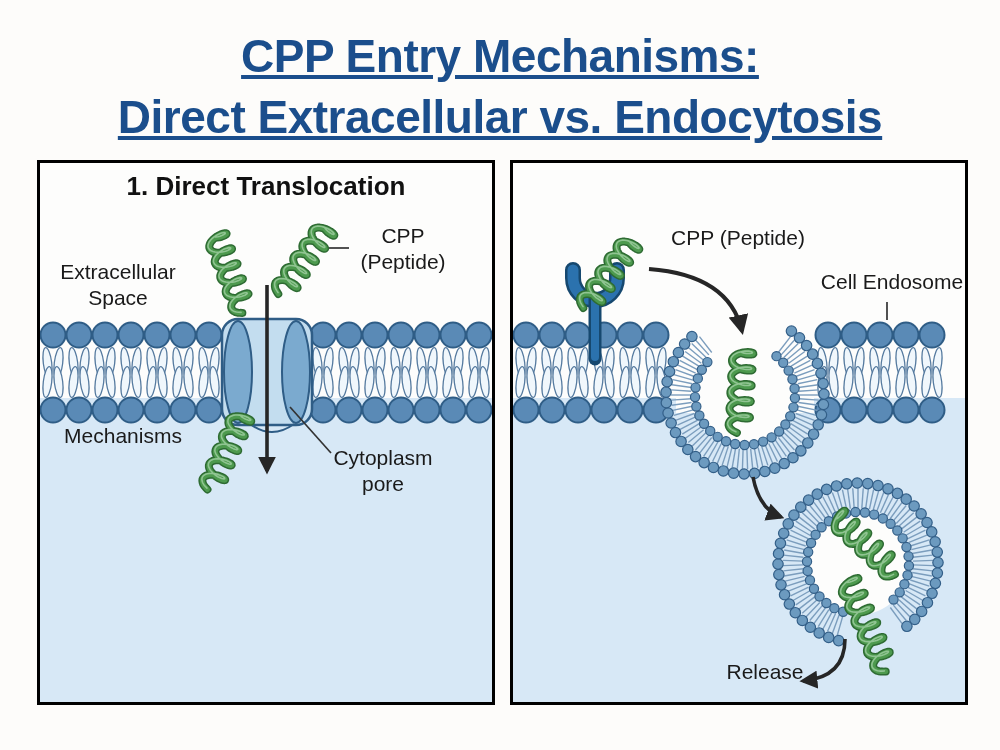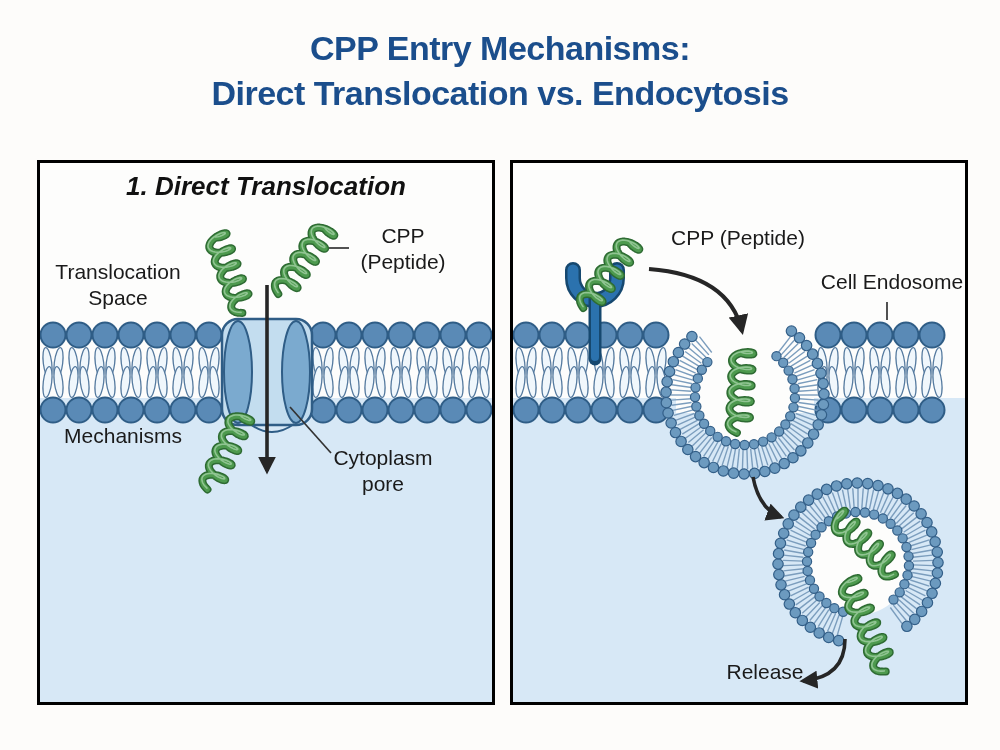--- a/index.html
+++ b/index.html
@@ -1,35 +1,35 @@
 <!DOCTYPE html>
 <html><head>
 <meta charset="utf-8">
 <style>
   html,body{margin:0;padding:0;background:#ffffff;}
   .page{position:relative;width:1000px;height:750px;background:#fdfcfa;overflow:hidden;
         font-family:"Liberation Sans",sans-serif;outline:1px solid #e6e3de;}
-  h1{margin:0;padding-top:26px;text-align:center;font-size:34px;line-height:1.32;
-     font-weight:bold;color:#1b4e8c;letter-spacing:-0.5px;}
+  h1{margin:0;padding-top:26px;text-align:center;font-size:46px;line-height:1.32;
+     font-weight:bold;color:#1b4e8c;letter-spacing:-0.5px;text-decoration:underline;}
   .panel{position:absolute;top:160px;width:458px;height:545px;border:3px solid #000;
          background:#fdfdfc;box-sizing:border-box;}
   .panel.left{left:37px;}
   .panel.right{left:510px;}
   .panel h2{position:absolute;top:8px;left:0;width:100%;margin:0;text-align:center;
-            font-size:26px;font-weight:bold;color:#111;z-index:3;font-style:italic;}
+            font-size:26px;font-weight:bold;color:#111;z-index:3;}
   .panel svg{position:absolute;left:0;top:0;z-index:1;}
   .lbl{position:absolute;z-index:2;font-size:21px;line-height:1.25;color:#1a1a1a;text-align:center;}
 </style>
 </head>
 <body>
 
 <div class="page">
 
   <h1><span>CPP Entry Mechanisms:</span><br>
-      <span>Direct Translocation vs. Endocytosis</span></h1>
+      <span>Direct Extracellular vs. Endocytosis</span></h1>
 
   <section class="panel left">
     <h2>1. Direct Translocation</h2>
     <svg id="svg-left" width="452" height="539" viewBox="0 0 452 539">
         <defs>
           <marker id="ahL" viewBox="0 0 10 10" refX="8" refY="5" markerWidth="5" markerHeight="5" orient="auto-start-reverse">
             <path d="M0,0 L10,5 L0,10 z" fill="#262626"></path>
           </marker>
         </defs>
         <rect x="0" y="235" width="452" height="304" fill="#d7e8f6"></rect>
@@ -147,21 +147,21 @@
           <path d="M0.0,-35.5L2.3,-35.0L4.5,-34.8L6.4,-34.8L8.1,-34.9L9.4,-35.2L10.2,-35.5L10.5,-35.9L10.3,-36.4L9.6,-36.7L8.5,-37.0L6.9,-37.2L5.0,-37.2L2.9,-37.0L0.6,-36.6L-1.7,-36.0L-3.9,-35.2L-5.9,-34.2L-7.7,-33.0L-9.0,-31.6L-10.0,-30.2L-10.5,-28.7L-10.4,-27.1L-9.9,-25.6L-8.9,-24.1L-7.4,-22.8L-5.6,-21.6L-3.5,-20.6L-1.3,-19.8L1.0,-19.3L3.3,-18.9L5.4,-18.8L7.2,-18.8L8.7,-19.0L9.8,-19.3L10.4,-19.7L10.5,-20.1L10.1,-20.5L9.2,-20.9L7.9,-21.1L6.1,-21.2L4.1,-21.2L1.9,-20.9L-0.4,-20.4L-2.7,-19.7L-4.8,-18.8L-6.7,-17.7L-8.3,-16.4L-9.5,-15.0L-10.3,-13.5L-10.5,-12.0L-10.2,-10.4L-9.5,-8.9L-8.3,-7.5L-6.7,-6.3L-4.7,-5.2L-2.6,-4.3L-0.3,-3.6L2.0,-3.1L4.2,-2.8L6.2,-2.8L7.9,-2.9L9.2,-3.1L10.1,-3.5L10.5,-3.9L10.4,-4.3L9.7,-4.7L8.6,-5.0L7.1,-5.2L5.3,-5.2L3.2,-5.1L0.9,-4.7L-1.4,-4.1L-3.6,-3.3L-5.7,-2.3L-7.5,-1.1L-8.9,0.2L-9.9,1.6L-10.4,3.2L-10.4,4.7L-10.0,6.2L-9.0,7.7L-7.6,9.0L-5.8,10.2L-3.8,11.3L-1.6,12.1L0.7,12.7L3.0,13.1L5.1,13.2L7.0,13.2L8.5,13.0L9.7,12.7L10.3,12.3L10.5,11.9L10.1,11.5L9.3,11.1L8.0,10.9L6.4,10.8L4.4,10.8L2.2,11.1L-0.1,11.5L-2.4,12.2L-4.6,13.1L-6.5,14.2L-8.2,15.4L-9.4,16.8L-10.2,18.3L-10.5,19.8L-10.3,21.4L-9.6,22.9L-8.4,24.3L-6.9,25.6L-5.0,26.7L-2.8,27.6L-0.6,28.4L1.7,28.9L4.0,29.2L6.0,29.2L7.7,29.2L9.1,28.9L10.0,28.6L10.5,28.2L10.4,27.7L9.8,27.3L8.8,27.0L7.3,26.8L5.5,26.8L3.4,26.9L1.2,27.2L-1.1,27.8L-3.4,28.6L-5.4,29.5L-7.3,30.7L-8.8,32.0L-9.8,33.5L-10.4,35.0L-10.5,36.5L-10.0,38.1L-9.1,39.5L-7.8,40.9L-6.1,42.1L-4.0,43.1L-1.8,44.0" fill="none" stroke="#2e6b33" stroke-width="8" stroke-linecap="round" stroke-linejoin="round"></path>
           <path d="M0.0,-35.5L2.3,-35.0L4.5,-34.8L6.4,-34.8L8.1,-34.9L9.4,-35.2L10.2,-35.5L10.5,-35.9L10.3,-36.4L9.6,-36.7L8.5,-37.0L6.9,-37.2L5.0,-37.2L2.9,-37.0L0.6,-36.6L-1.7,-36.0L-3.9,-35.2L-5.9,-34.2L-7.7,-33.0L-9.0,-31.6L-10.0,-30.2L-10.5,-28.7L-10.4,-27.1L-9.9,-25.6L-8.9,-24.1L-7.4,-22.8L-5.6,-21.6L-3.5,-20.6L-1.3,-19.8L1.0,-19.3L3.3,-18.9L5.4,-18.8L7.2,-18.8L8.7,-19.0L9.8,-19.3L10.4,-19.7L10.5,-20.1L10.1,-20.5L9.2,-20.9L7.9,-21.1L6.1,-21.2L4.1,-21.2L1.9,-20.9L-0.4,-20.4L-2.7,-19.7L-4.8,-18.8L-6.7,-17.7L-8.3,-16.4L-9.5,-15.0L-10.3,-13.5L-10.5,-12.0L-10.2,-10.4L-9.5,-8.9L-8.3,-7.5L-6.7,-6.3L-4.7,-5.2L-2.6,-4.3L-0.3,-3.6L2.0,-3.1L4.2,-2.8L6.2,-2.8L7.9,-2.9L9.2,-3.1L10.1,-3.5L10.5,-3.9L10.4,-4.3L9.7,-4.7L8.6,-5.0L7.1,-5.2L5.3,-5.2L3.2,-5.1L0.9,-4.7L-1.4,-4.1L-3.6,-3.3L-5.7,-2.3L-7.5,-1.1L-8.9,0.2L-9.9,1.6L-10.4,3.2L-10.4,4.7L-10.0,6.2L-9.0,7.7L-7.6,9.0L-5.8,10.2L-3.8,11.3L-1.6,12.1L0.7,12.7L3.0,13.1L5.1,13.2L7.0,13.2L8.5,13.0L9.7,12.7L10.3,12.3L10.5,11.9L10.1,11.5L9.3,11.1L8.0,10.9L6.4,10.8L4.4,10.8L2.2,11.1L-0.1,11.5L-2.4,12.2L-4.6,13.1L-6.5,14.2L-8.2,15.4L-9.4,16.8L-10.2,18.3L-10.5,19.8L-10.3,21.4L-9.6,22.9L-8.4,24.3L-6.9,25.6L-5.0,26.7L-2.8,27.6L-0.6,28.4L1.7,28.9L4.0,29.2L6.0,29.2L7.7,29.2L9.1,28.9L10.0,28.6L10.5,28.2L10.4,27.7L9.8,27.3L8.8,27.0L7.3,26.8L5.5,26.8L3.4,26.9L1.2,27.2L-1.1,27.8L-3.4,28.6L-5.4,29.5L-7.3,30.7L-8.8,32.0L-9.8,33.5L-10.4,35.0L-10.5,36.5L-10.0,38.1L-9.1,39.5L-7.8,40.9L-6.1,42.1L-4.0,43.1L-1.8,44.0" fill="none" stroke="#4d9a4e" stroke-width="5" stroke-linecap="round" stroke-linejoin="round"></path>
           <path d="M0.0,-35.5L2.3,-35.0L4.5,-34.8L6.4,-34.8L8.1,-34.9L9.4,-35.2L10.2,-35.5L10.5,-35.9L10.3,-36.4L9.6,-36.7L8.5,-37.0L6.9,-37.2L5.0,-37.2L2.9,-37.0L0.6,-36.6L-1.7,-36.0L-3.9,-35.2L-5.9,-34.2L-7.7,-33.0L-9.0,-31.6L-10.0,-30.2L-10.5,-28.7L-10.4,-27.1L-9.9,-25.6L-8.9,-24.1L-7.4,-22.8L-5.6,-21.6L-3.5,-20.6L-1.3,-19.8L1.0,-19.3L3.3,-18.9L5.4,-18.8L7.2,-18.8L8.7,-19.0L9.8,-19.3L10.4,-19.7L10.5,-20.1L10.1,-20.5L9.2,-20.9L7.9,-21.1L6.1,-21.2L4.1,-21.2L1.9,-20.9L-0.4,-20.4L-2.7,-19.7L-4.8,-18.8L-6.7,-17.7L-8.3,-16.4L-9.5,-15.0L-10.3,-13.5L-10.5,-12.0L-10.2,-10.4L-9.5,-8.9L-8.3,-7.5L-6.7,-6.3L-4.7,-5.2L-2.6,-4.3L-0.3,-3.6L2.0,-3.1L4.2,-2.8L6.2,-2.8L7.9,-2.9L9.2,-3.1L10.1,-3.5L10.5,-3.9L10.4,-4.3L9.7,-4.7L8.6,-5.0L7.1,-5.2L5.3,-5.2L3.2,-5.1L0.9,-4.7L-1.4,-4.1L-3.6,-3.3L-5.7,-2.3L-7.5,-1.1L-8.9,0.2L-9.9,1.6L-10.4,3.2L-10.4,4.7L-10.0,6.2L-9.0,7.7L-7.6,9.0L-5.8,10.2L-3.8,11.3L-1.6,12.1L0.7,12.7L3.0,13.1L5.1,13.2L7.0,13.2L8.5,13.0L9.7,12.7L10.3,12.3L10.5,11.9L10.1,11.5L9.3,11.1L8.0,10.9L6.4,10.8L4.4,10.8L2.2,11.1L-0.1,11.5L-2.4,12.2L-4.6,13.1L-6.5,14.2L-8.2,15.4L-9.4,16.8L-10.2,18.3L-10.5,19.8L-10.3,21.4L-9.6,22.9L-8.4,24.3L-6.9,25.6L-5.0,26.7L-2.8,27.6L-0.6,28.4L1.7,28.9L4.0,29.2L6.0,29.2L7.7,29.2L9.1,28.9L10.0,28.6L10.5,28.2L10.4,27.7L9.8,27.3L8.8,27.0L7.3,26.8L5.5,26.8L3.4,26.9L1.2,27.2L-1.1,27.8L-3.4,28.6L-5.4,29.5L-7.3,30.7L-8.8,32.0L-9.8,33.5L-10.4,35.0L-10.5,36.5L-10.0,38.1L-9.1,39.5L-7.8,40.9L-6.1,42.1L-4.0,43.1L-1.8,44.0" fill="none" stroke="#90c492" stroke-width="1.6" stroke-linecap="round" stroke-linejoin="round" transform="translate(-1,-1)"></path>
         </g>
         <g transform="translate(187 287) rotate(24)">
           <path d="M0.0,-35.5L2.3,-35.0L4.5,-34.8L6.4,-34.8L8.1,-34.9L9.4,-35.2L10.2,-35.5L10.5,-35.9L10.3,-36.4L9.6,-36.7L8.5,-37.0L6.9,-37.2L5.0,-37.2L2.9,-37.0L0.6,-36.6L-1.7,-36.0L-3.9,-35.2L-5.9,-34.2L-7.7,-33.0L-9.0,-31.6L-10.0,-30.2L-10.5,-28.7L-10.4,-27.1L-9.9,-25.6L-8.9,-24.1L-7.4,-22.8L-5.6,-21.6L-3.5,-20.6L-1.3,-19.8L1.0,-19.3L3.3,-18.9L5.4,-18.8L7.2,-18.8L8.7,-19.0L9.8,-19.3L10.4,-19.7L10.5,-20.1L10.1,-20.5L9.2,-20.9L7.9,-21.1L6.1,-21.2L4.1,-21.2L1.9,-20.9L-0.4,-20.4L-2.7,-19.7L-4.8,-18.8L-6.7,-17.7L-8.3,-16.4L-9.5,-15.0L-10.3,-13.5L-10.5,-12.0L-10.2,-10.4L-9.5,-8.9L-8.3,-7.5L-6.7,-6.3L-4.7,-5.2L-2.6,-4.3L-0.3,-3.6L2.0,-3.1L4.2,-2.8L6.2,-2.8L7.9,-2.9L9.2,-3.1L10.1,-3.5L10.5,-3.9L10.4,-4.3L9.7,-4.7L8.6,-5.0L7.1,-5.2L5.3,-5.2L3.2,-5.1L0.9,-4.7L-1.4,-4.1L-3.6,-3.3L-5.7,-2.3L-7.5,-1.1L-8.9,0.2L-9.9,1.6L-10.4,3.2L-10.4,4.7L-10.0,6.2L-9.0,7.7L-7.6,9.0L-5.8,10.2L-3.8,11.3L-1.6,12.1L0.7,12.7L3.0,13.1L5.1,13.2L7.0,13.2L8.5,13.0L9.7,12.7L10.3,12.3L10.5,11.9L10.1,11.5L9.3,11.1L8.0,10.9L6.4,10.8L4.4,10.8L2.2,11.1L-0.1,11.5L-2.4,12.2L-4.6,13.1L-6.5,14.2L-8.2,15.4L-9.4,16.8L-10.2,18.3L-10.5,19.8L-10.3,21.4L-9.6,22.9L-8.4,24.3L-6.9,25.6L-5.0,26.7L-2.8,27.6L-0.6,28.4L1.7,28.9L4.0,29.2L6.0,29.2L7.7,29.2L9.1,28.9L10.0,28.6L10.5,28.2L10.4,27.7L9.8,27.3L8.8,27.0L7.3,26.8L5.5,26.8L3.4,26.9L1.2,27.2L-1.1,27.8L-3.4,28.6L-5.4,29.5L-7.3,30.7L-8.8,32.0L-9.8,33.5L-10.4,35.0L-10.5,36.5L-10.0,38.1L-9.1,39.5L-7.8,40.9L-6.1,42.1L-4.0,43.1L-1.8,44.0" fill="none" stroke="#2e6b33" stroke-width="8" stroke-linecap="round" stroke-linejoin="round"></path>
           <path d="M0.0,-35.5L2.3,-35.0L4.5,-34.8L6.4,-34.8L8.1,-34.9L9.4,-35.2L10.2,-35.5L10.5,-35.9L10.3,-36.4L9.6,-36.7L8.5,-37.0L6.9,-37.2L5.0,-37.2L2.9,-37.0L0.6,-36.6L-1.7,-36.0L-3.9,-35.2L-5.9,-34.2L-7.7,-33.0L-9.0,-31.6L-10.0,-30.2L-10.5,-28.7L-10.4,-27.1L-9.9,-25.6L-8.9,-24.1L-7.4,-22.8L-5.6,-21.6L-3.5,-20.6L-1.3,-19.8L1.0,-19.3L3.3,-18.9L5.4,-18.8L7.2,-18.8L8.7,-19.0L9.8,-19.3L10.4,-19.7L10.5,-20.1L10.1,-20.5L9.2,-20.9L7.9,-21.1L6.1,-21.2L4.1,-21.2L1.9,-20.9L-0.4,-20.4L-2.7,-19.7L-4.8,-18.8L-6.7,-17.7L-8.3,-16.4L-9.5,-15.0L-10.3,-13.5L-10.5,-12.0L-10.2,-10.4L-9.5,-8.9L-8.3,-7.5L-6.7,-6.3L-4.7,-5.2L-2.6,-4.3L-0.3,-3.6L2.0,-3.1L4.2,-2.8L6.2,-2.8L7.9,-2.9L9.2,-3.1L10.1,-3.5L10.5,-3.9L10.4,-4.3L9.7,-4.7L8.6,-5.0L7.1,-5.2L5.3,-5.2L3.2,-5.1L0.9,-4.7L-1.4,-4.1L-3.6,-3.3L-5.7,-2.3L-7.5,-1.1L-8.9,0.2L-9.9,1.6L-10.4,3.2L-10.4,4.7L-10.0,6.2L-9.0,7.7L-7.6,9.0L-5.8,10.2L-3.8,11.3L-1.6,12.1L0.7,12.7L3.0,13.1L5.1,13.2L7.0,13.2L8.5,13.0L9.7,12.7L10.3,12.3L10.5,11.9L10.1,11.5L9.3,11.1L8.0,10.9L6.4,10.8L4.4,10.8L2.2,11.1L-0.1,11.5L-2.4,12.2L-4.6,13.1L-6.5,14.2L-8.2,15.4L-9.4,16.8L-10.2,18.3L-10.5,19.8L-10.3,21.4L-9.6,22.9L-8.4,24.3L-6.9,25.6L-5.0,26.7L-2.8,27.6L-0.6,28.4L1.7,28.9L4.0,29.2L6.0,29.2L7.7,29.2L9.1,28.9L10.0,28.6L10.5,28.2L10.4,27.7L9.8,27.3L8.8,27.0L7.3,26.8L5.5,26.8L3.4,26.9L1.2,27.2L-1.1,27.8L-3.4,28.6L-5.4,29.5L-7.3,30.7L-8.8,32.0L-9.8,33.5L-10.4,35.0L-10.5,36.5L-10.0,38.1L-9.1,39.5L-7.8,40.9L-6.1,42.1L-4.0,43.1L-1.8,44.0" fill="none" stroke="#4d9a4e" stroke-width="5" stroke-linecap="round" stroke-linejoin="round"></path>
           <path d="M0.0,-35.5L2.3,-35.0L4.5,-34.8L6.4,-34.8L8.1,-34.9L9.4,-35.2L10.2,-35.5L10.5,-35.9L10.3,-36.4L9.6,-36.7L8.5,-37.0L6.9,-37.2L5.0,-37.2L2.9,-37.0L0.6,-36.6L-1.7,-36.0L-3.9,-35.2L-5.9,-34.2L-7.7,-33.0L-9.0,-31.6L-10.0,-30.2L-10.5,-28.7L-10.4,-27.1L-9.9,-25.6L-8.9,-24.1L-7.4,-22.8L-5.6,-21.6L-3.5,-20.6L-1.3,-19.8L1.0,-19.3L3.3,-18.9L5.4,-18.8L7.2,-18.8L8.7,-19.0L9.8,-19.3L10.4,-19.7L10.5,-20.1L10.1,-20.5L9.2,-20.9L7.9,-21.1L6.1,-21.2L4.1,-21.2L1.9,-20.9L-0.4,-20.4L-2.7,-19.7L-4.8,-18.8L-6.7,-17.7L-8.3,-16.4L-9.5,-15.0L-10.3,-13.5L-10.5,-12.0L-10.2,-10.4L-9.5,-8.9L-8.3,-7.5L-6.7,-6.3L-4.7,-5.2L-2.6,-4.3L-0.3,-3.6L2.0,-3.1L4.2,-2.8L6.2,-2.8L7.9,-2.9L9.2,-3.1L10.1,-3.5L10.5,-3.9L10.4,-4.3L9.7,-4.7L8.6,-5.0L7.1,-5.2L5.3,-5.2L3.2,-5.1L0.9,-4.7L-1.4,-4.1L-3.6,-3.3L-5.7,-2.3L-7.5,-1.1L-8.9,0.2L-9.9,1.6L-10.4,3.2L-10.4,4.7L-10.0,6.2L-9.0,7.7L-7.6,9.0L-5.8,10.2L-3.8,11.3L-1.6,12.1L0.7,12.7L3.0,13.1L5.1,13.2L7.0,13.2L8.5,13.0L9.7,12.7L10.3,12.3L10.5,11.9L10.1,11.5L9.3,11.1L8.0,10.9L6.4,10.8L4.4,10.8L2.2,11.1L-0.1,11.5L-2.4,12.2L-4.6,13.1L-6.5,14.2L-8.2,15.4L-9.4,16.8L-10.2,18.3L-10.5,19.8L-10.3,21.4L-9.6,22.9L-8.4,24.3L-6.9,25.6L-5.0,26.7L-2.8,27.6L-0.6,28.4L1.7,28.9L4.0,29.2L6.0,29.2L7.7,29.2L9.1,28.9L10.0,28.6L10.5,28.2L10.4,27.7L9.8,27.3L8.8,27.0L7.3,26.8L5.5,26.8L3.4,26.9L1.2,27.2L-1.1,27.8L-3.4,28.6L-5.4,29.5L-7.3,30.7L-8.8,32.0L-9.8,33.5L-10.4,35.0L-10.5,36.5L-10.0,38.1L-9.1,39.5L-7.8,40.9L-6.1,42.1L-4.0,43.1L-1.8,44.0" fill="none" stroke="#90c492" stroke-width="1.6" stroke-linecap="round" stroke-linejoin="round" transform="translate(-1,-1)"></path>
         </g>
       </svg>
-    <div class="lbl" style="left:8px;top:96px;width:140px">Translocation Space</div>
+    <div class="lbl" style="left:8px;top:96px;width:140px">Extracellular Space</div>
     <div class="lbl" style="left:313px;top:60px;width:100px">CPP (Peptide)</div>
     <div class="lbl" style="left:8px;top:260px;width:150px">Mechanisms</div>
     <div class="lbl" style="left:293px;top:282px;width:100px">Cytoplasm pore</div>
   </section>
 
   <section class="panel right">
     <svg id="svg-right" width="452" height="539" viewBox="0 0 452 539">
         <defs>
           <marker id="ahR" viewBox="0 0 10 10" refX="8" refY="5" markerWidth="5" markerHeight="5" orient="auto-start-reverse">
             <path d="M0,0 L10,5 L0,10 z" fill="#262626"></path>

